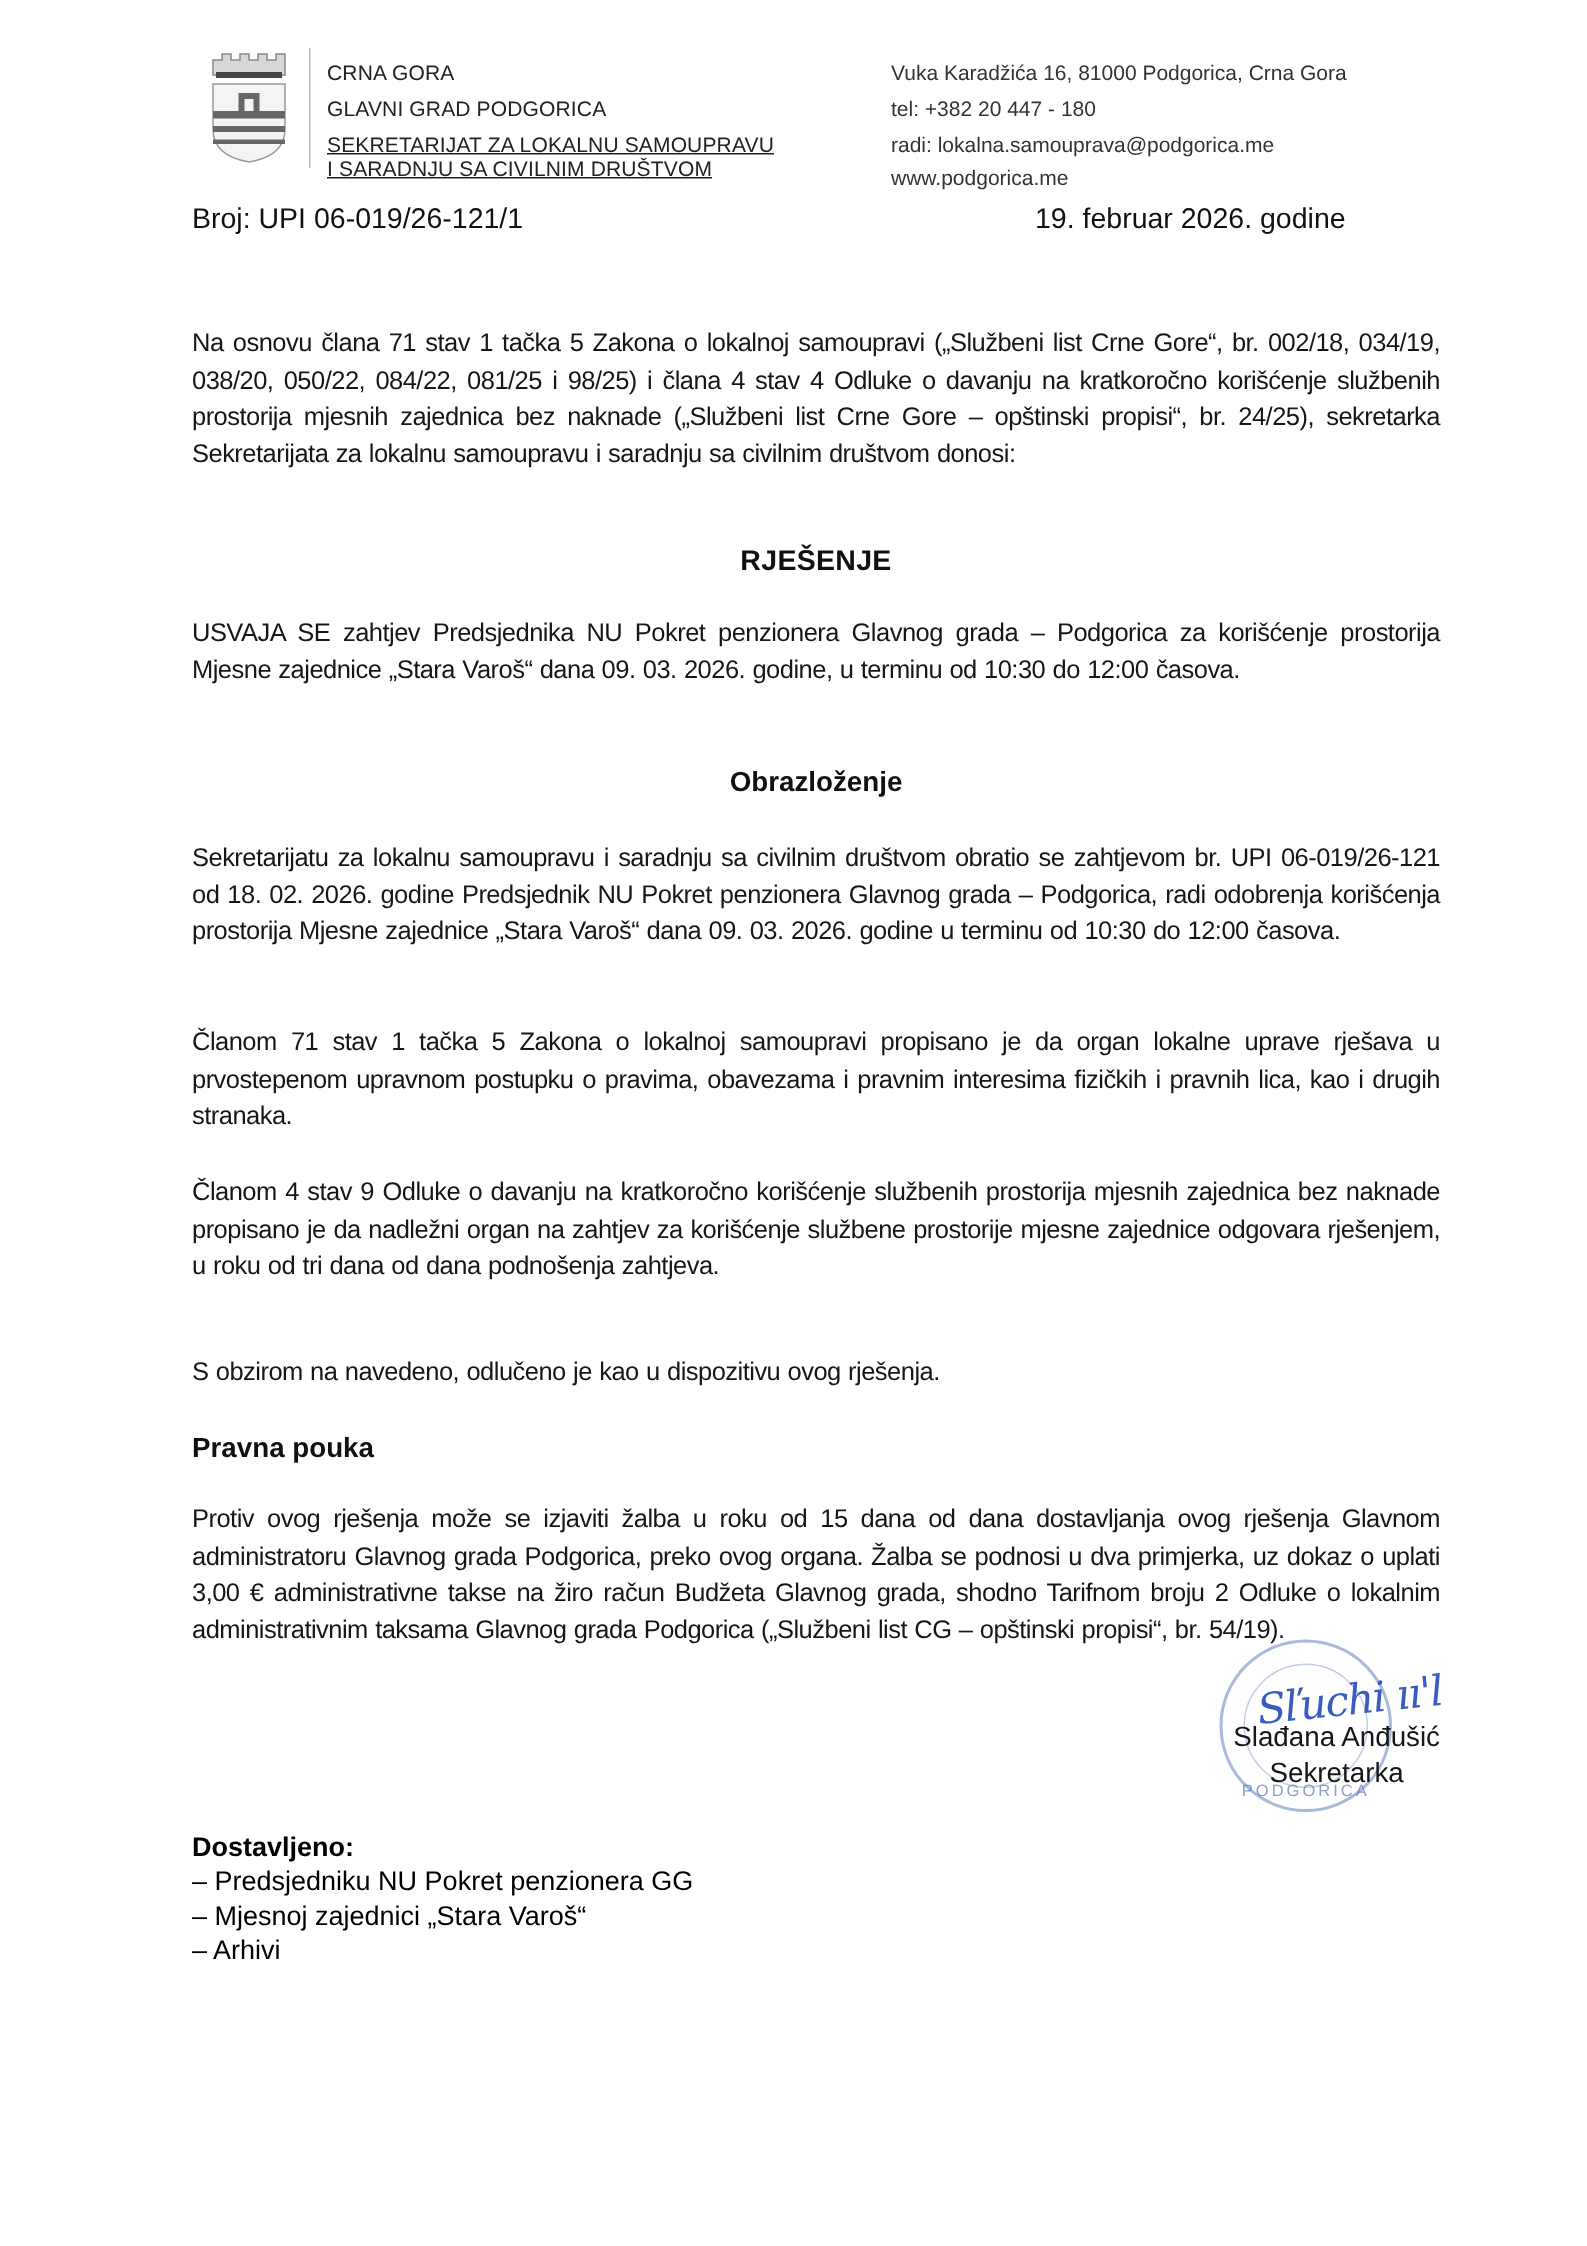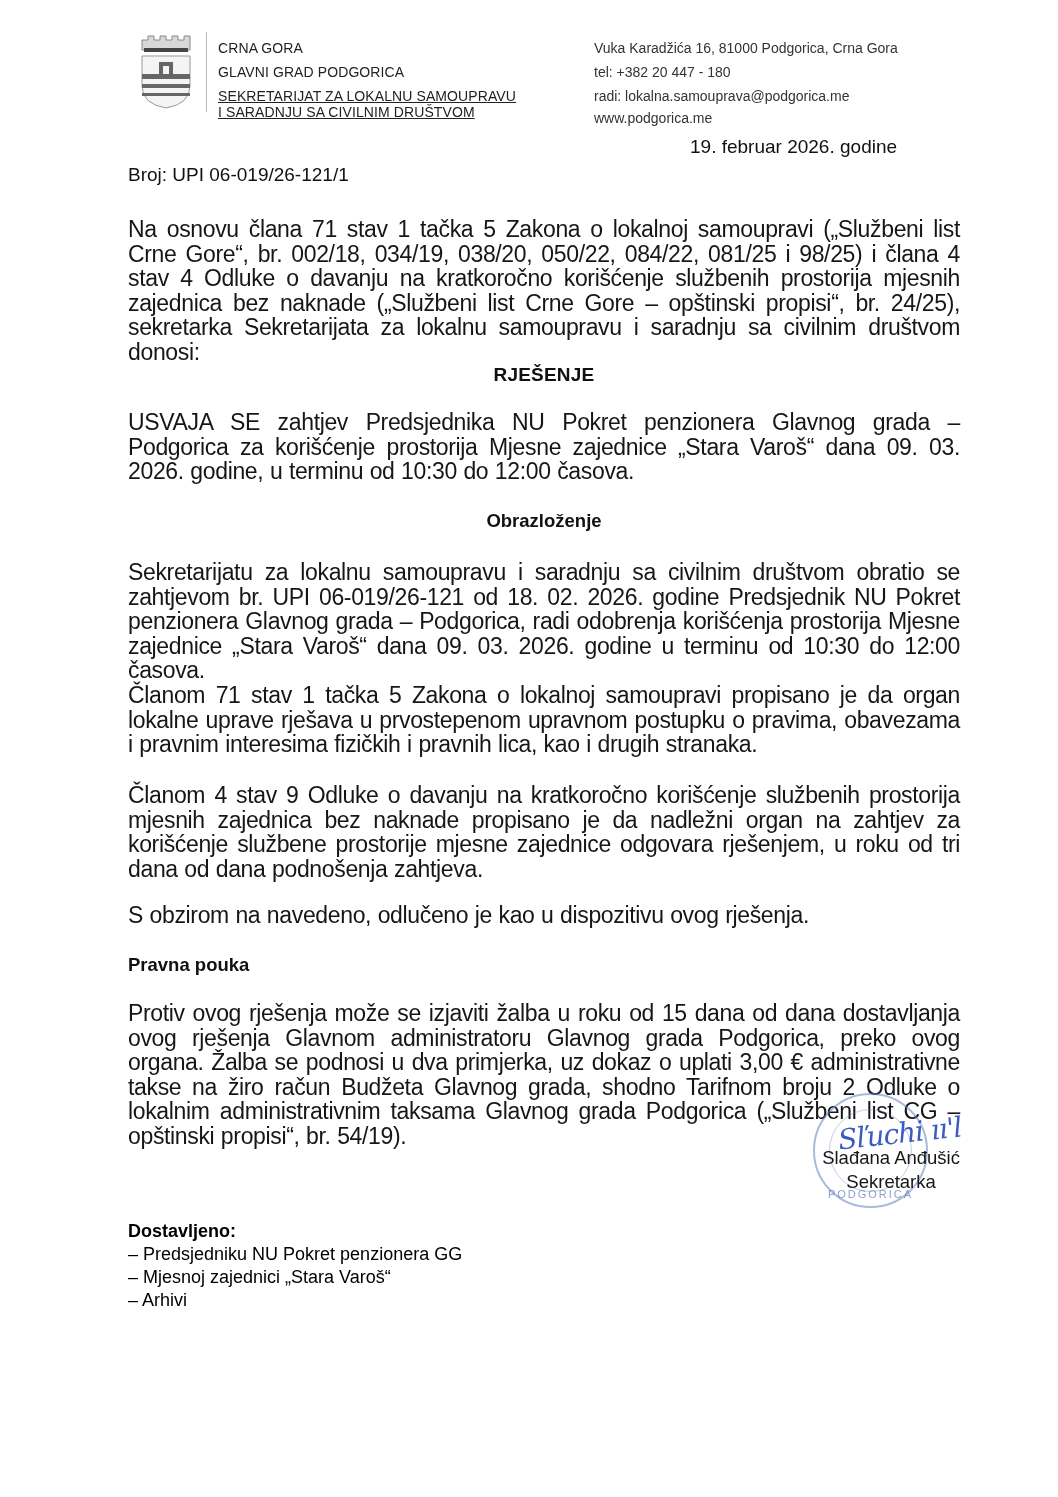--- a/index.html
+++ b/index.html
@@ -10,24 +10,24 @@
   .divider-v { position: absolute; left: 206px; top: 32px; width: 1px; height: 80px; background: #bbb; }
 
   .org { position: absolute; left: 218px; top: 36px; font-size: 14px; line-height: 24px; color: #222; letter-spacing: 0.1px; }
   .org .line { display: block; white-space: nowrap; }
   .org .line.tight { line-height: 16px; text-decoration: underline; }
 
   .contact { position: absolute; left: 594px; top: 36px; font-size: 14px; line-height: 24px; color: #333; }
   .contact .line { display: block; white-space: nowrap; }
   .contact .line.tight { line-height: 20px; }
 
-  .broj { position: absolute; left: 128px; top: 136px; font-size: 19px; color: #111; margin-top: 28px; }
+  .broj { position: absolute; left: 128px; top: 136px; font-size: 19px; color: #111; }
   .date { position: absolute; left: 690px; top: 136px; font-size: 19px; color: #111; }
 
-  .body { position: absolute; left: 128px; width: 832px; font-family: "Liberation Sans", sans-serif; font-size: 23px; line-height: 24.5px; color: #161616; text-align: justify; letter-spacing: -0.35px; word-spacing: 0.5px; }
+  .body { position: absolute; left: 128px; width: 832px; font-family: "Liberation Sans", sans-serif; font-size: 17px; line-height: 24.5px; color: #161616; text-align: justify; letter-spacing: -0.35px; word-spacing: 0.5px; }
   .p1 { top: 217px; }
   .h-resenje { position: absolute; left: 128px; width: 832px; top: 364px; text-align: center; font-weight: bold; font-size: 19px; letter-spacing: 0.2px; }
   .p2 { top: 410px; }
   .h-obraz { position: absolute; left: 128px; width: 832px; top: 510px; text-align: center; font-weight: bold; font-size: 18.5px; }
   .p3 { top: 560px; }
   .p4 { top: 683px; }
   .p5 { top: 783px; }
   .p6 { top: 903px; text-align: left; }
   .h-pouka { position: absolute; left: 128px; top: 954px; font-weight: bold; font-size: 18.5px; }
   .p7 { top: 1001px; }

